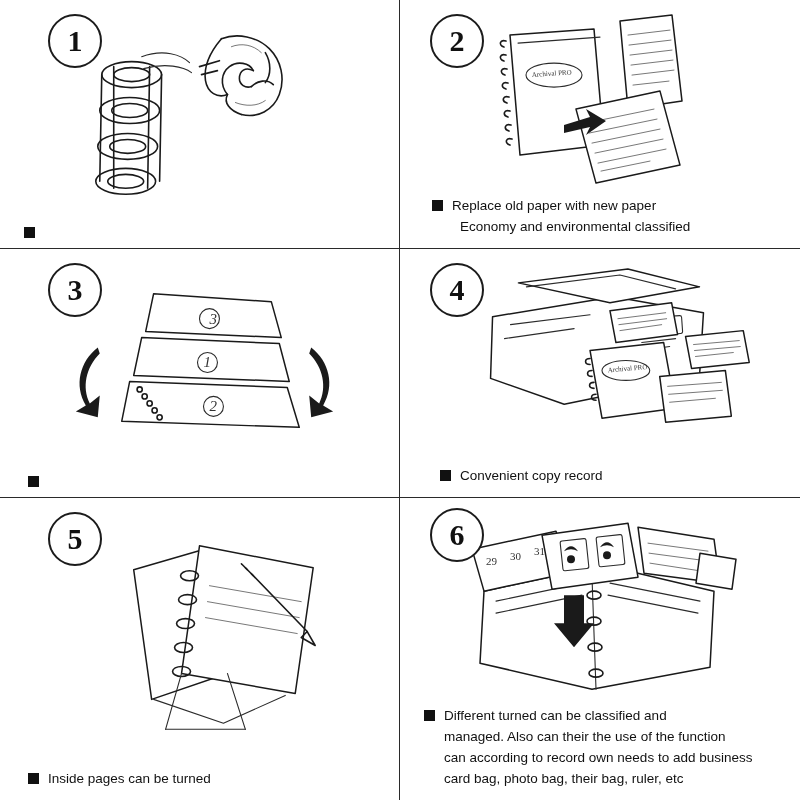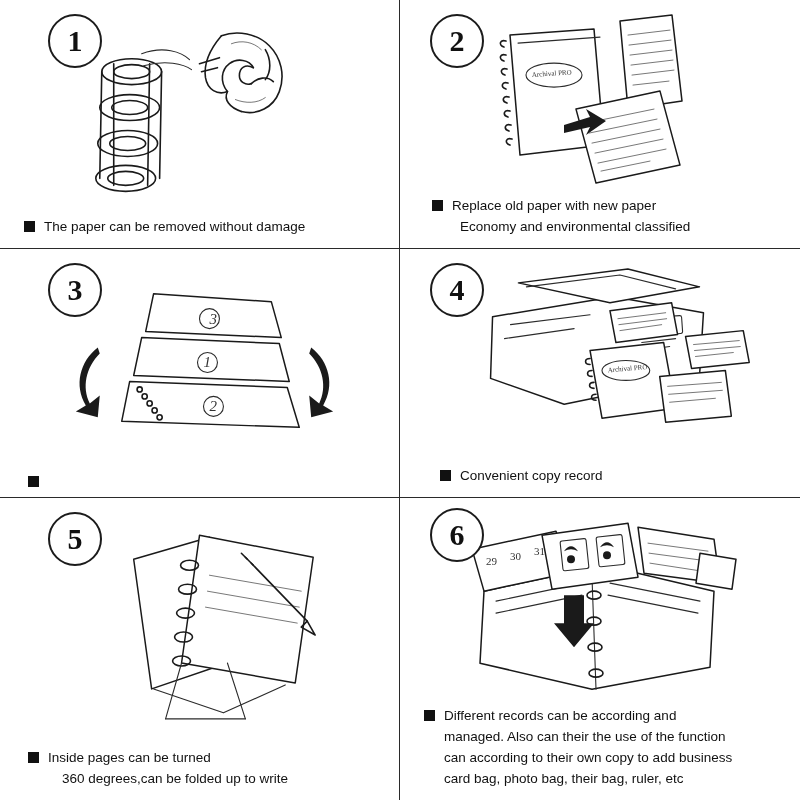--- a/index.html
+++ b/index.html
@@ -152,23 +152,20 @@
 
           <g class="stroke">
             <path d="M186 40 L206 34"></path>
             <path d="M188 48 L204 44"></path>
           </g>
         </svg>
       </div>
       <div class="caption">
         <div class="cap-wrap">
           <span class="bullet"></span>
-          <span>
-              <span class="line">The paper can be removed without damage</span>
-            </span>
         </div>
       </div>
     </div>
 
     <div class="cell c1">
       <div class="badge">2</div>
       <div class="art">
         <svg viewBox="0 0 372 180" preserveAspectRatio="xMidYMid meet">
 
           <g class="whitefill">
@@ -397,21 +394,20 @@
             <path d="M214 150 L232 206"></path>
             <path d="M152 206 L232 206"></path>
           </g>
         </svg>
       </div>
       <div class="caption">
         <div class="cap-wrap">
           <span class="bullet"></span>
           <span>
             <span class="line">Inside pages can be turned</span>
-            <span class="line">360 degrees,can be folded up to write</span>
           </span>
         </div>
       </div>
     </div>
 
     <div class="cell c5">
       <div class="badge">6</div>
       <div class="art">
         <svg viewBox="0 0 372 180" preserveAspectRatio="xMidYMid meet">
 
@@ -469,23 +465,23 @@
 
           <g class="solidblk">
             <path d="M150 78 L170 78 L170 106 L180 106 L160 130 L140 106 L150 106 Z"></path>
           </g>
         </svg>
       </div>
       <div class="caption">
         <div class="cap-wrap">
           <span class="bullet"></span>
           <span>
-            <span class="line">Different records can be according and</span>
+            <span class="line">Different turned can be classified and</span>
             <span class="line">managed. Also can their the use of the function</span>
-            <span class="line">can according to their own copy to add business</span>
+            <span class="line">can according to record own needs to add business</span>
             <span class="line">card bag, photo bag, their bag, ruler, etc</span>
           </span>
         </div>
       </div>
     </div>
 
   </div>
 </div>
 
 </body></html>

